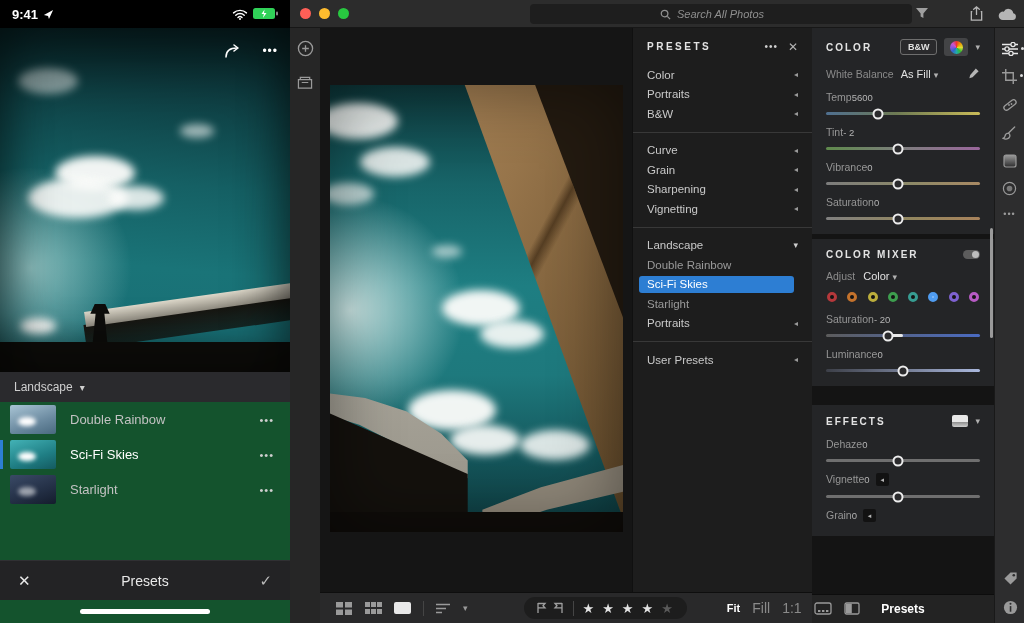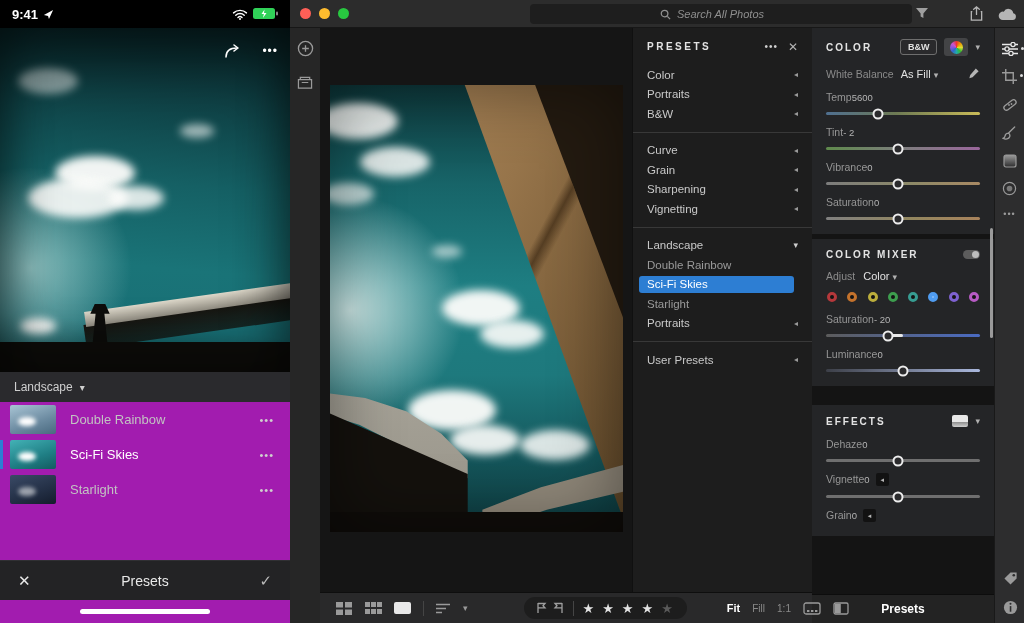--- a/index.html
+++ b/index.html
@@ -2,21 +2,21 @@
 <html><head>
 <meta charset="utf-8">
 <style>
 *{margin:0;padding:0;box-sizing:border-box}
 html,body{background:#000}
 body{font-family:"Liberation Sans",sans-serif;-webkit-font-smoothing:antialiased}
 .stage{position:relative;width:1024px;height:623px;overflow:hidden;background:#161616;color:#ddd}
 svg{display:block}
 
 
-.phone{position:absolute;left:0;top:0;width:290px;height:623px;background:#a21caf;z-index:5}
+.phone{position:absolute;left:0;top:0;width:290px;height:623px;background:#14532d;z-index:5}
 .p-status{height:28px;background:#000;display:flex;align-items:center;padding:0 12px;gap:5px}
 .p-time{font-weight:bold;font-size:13px;color:#fff}
 .flex1{flex:1}
 .p-photo{position:absolute;left:0;top:28px;width:290px;height:344px;overflow:hidden;background:linear-gradient(185deg,#0a282b 0%,#0e3c40 18%,#156064 45%,#1a7478 68%,#197076 84%,#114c50 100%)}
 .p-photo .glow{position:absolute;left:-90px;top:140px;width:240px;height:200px;border-radius:50%;background:radial-gradient(circle,rgba(235,255,250,.55) 0%,rgba(235,255,250,0) 65%)}
 .cloud{position:absolute;background:#fdfdfb;border-radius:50%;filter:blur(4px)}
 .p-photo .vig{position:absolute;inset:0;box-shadow:inset 0 30px 60px rgba(0,0,0,.55),inset 0 -20px 50px rgba(0,0,0,.4)}
 .p-beam{position:absolute;left:84px;top:268px;width:230px;height:15px;background:linear-gradient(180deg,#ddd8ca,#8f8b80);transform:rotate(-8deg)}
 .p-beam-sh{position:absolute;left:84px;top:281px;width:230px;height:24px;background:linear-gradient(180deg,#17140f,rgba(20,17,12,.75));transform:rotate(-8deg)}
 .p-tower{position:absolute;left:78px;top:276px;width:44px;height:70px;background:#0d0d0b;clip-path:polygon(38% 0,62% 0,72% 14%,60% 14%,74% 100%,26% 100%,40% 14%,28% 14%)}
@@ -123,21 +123,21 @@
 
 .bottombar{position:absolute;left:320px;top:592px;width:492px;height:31px;background:#29292a;border-top:1px solid #0e0e0e;display:flex;align-items:center}
 .bb-left{display:flex;align-items:center;gap:12px;padding-left:16px}
 .vdiv{width:1px;height:15px;background:#454545}
 .view-rect{width:17px;height:12px;border-radius:2px;background:#e8e8e8}
 .pill{display:flex;align-items:center;gap:6px;background:#1d1d1d;border-radius:11px;height:22px;padding:0 12px;margin-left:56px}
 .star{font-size:13px;color:#e4e4e4;letter-spacing:2px}
 .star.off{color:#5a5a5a}
 .bb-right{display:flex;align-items:center;gap:12px;margin-left:40px}
 .bb-fit{font-size:11px;font-weight:bold;color:#fff}
-.bb-dim{font-size:10px;color:#8a8a8a}
+.bb-dim{font-size:14px;color:#8a8a8a}
 
 
 .toolstrip{position:absolute;left:994px;top:28px;width:30px;height:595px;background:#2d2d2e;border-left:1px solid #191919}
 .ts-top{display:flex;flex-direction:column;align-items:center;padding-top:14px;gap:13px}
 .ts-bottom{position:absolute;bottom:8px;left:0;width:30px;display:flex;flex-direction:column;align-items:center;gap:14px}
 .ts-ic{position:relative}
 .ts-dot{position:absolute;right:-6px;top:5px;width:3px;height:3px;border-radius:50%;background:#ddd}
 </style>
 </head>
 <body>

